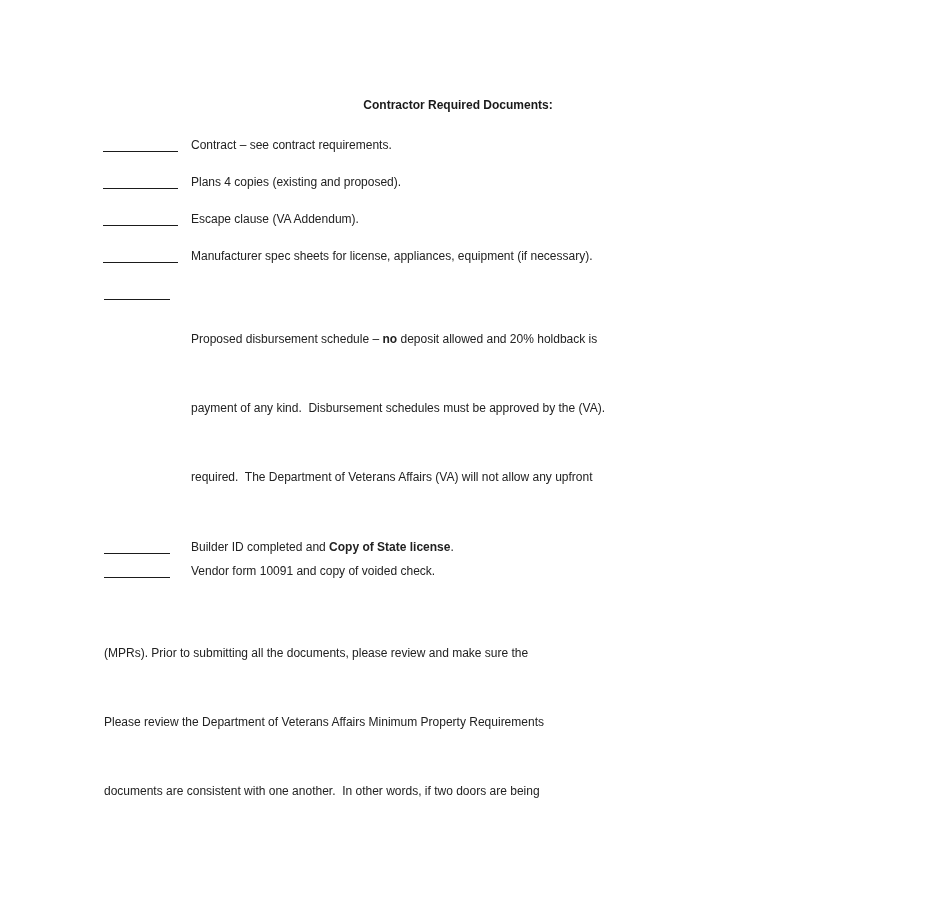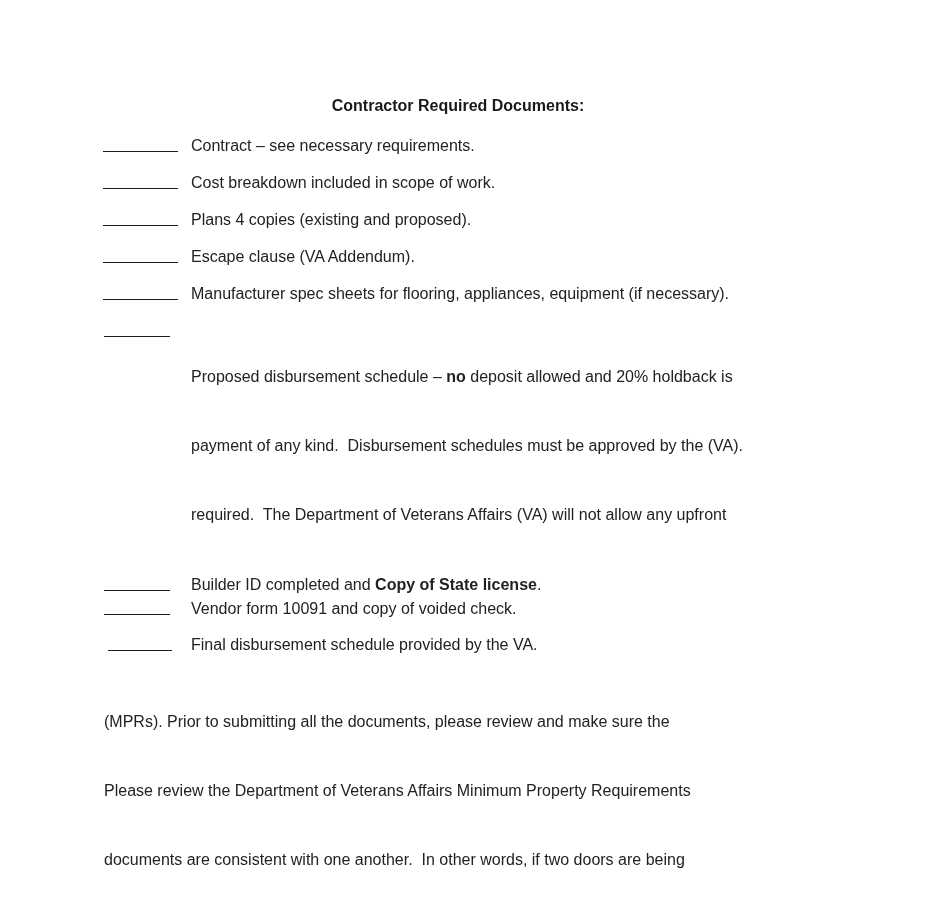--- a/index.html
+++ b/index.html
@@ -3,21 +3,21 @@
 <meta charset="utf-8">
 <style>
   html, body { margin: 0; padding: 0; background: #ffffff; }
   .page {
     position: relative;
     width: 916px;
     height: 901px;
     background: #ffffff;
     color: #222222;
     font-family: "Liberation Sans", sans-serif;
-    font-size: 16px;
+    font-size: 12px;
     line-height: 23px;
     overflow: hidden;
     box-sizing: border-box;
   }
   .doc-title {
     padding-top: 94px;
     text-align: center;
     font-weight: bold;
     color: #1a1a1a;
     white-space: pre-wrap;
@@ -46,50 +46,44 @@
 <div class="page">
 
   <div class="doc-title">Contractor Required Documents:</div>
 
   <div class="checklist">
 
     <div class="row">
       <div class="blank-cell">
           <div class="blank-line"></div>
         </div>
-      <div class="row-text">Contract – see necessary requirements.</div>
+      <div class="row-text">Contract – see contract requirements.</div>
     </div>
 
-    <div class="row">
-      <div class="blank-cell">
-          <div class="blank-line"></div>
-        </div>
-      <div class="row-text">Cost breakdown included in scope of work.</div>
-    </div>
 
 
     <div class="row">
       <div class="blank-cell">
           <div class="blank-line"></div>
         </div>
       <div class="row-text">Plans 4 copies (existing and proposed).</div>
     </div>
 
     <div class="row">
       <div class="blank-cell">
           <div class="blank-line"></div>
         </div>
       <div class="row-text">Escape clause (VA Addendum).</div>
     </div>
 
     <div class="row">
       <div class="blank-cell">
           <div class="blank-line"></div>
         </div>
-      <div class="row-text">Manufacturer spec sheets for flooring, appliances, equipment (if necessary).</div>
+      <div class="row-text">Manufacturer spec sheets for license, appliances, equipment (if necessary).</div>
     </div>
 
     <div class="row tight">
       <div class="blank-cell">
           <div class="blank-line short"></div>
         </div>
       <div class="row-text">
         <div><span>Proposed disbursement schedule – </span><span class="b">no</span><span> deposit allowed and 20% holdback is</span></div>
         <div>payment of any kind.  Disbursement schedules must be approved by the (VA).</div>
         <div>required.  The Department of Veterans Affairs (VA) will not allow any upfront</div>
@@ -103,26 +97,20 @@
       <div class="row-text"><span>Builder ID completed and </span><span class="b">Copy of State license</span><span>.</span></div>
     </div>
 
     <div class="row pre-final">
       <div class="blank-cell">
           <div class="blank-line short"></div>
         </div>
       <div class="row-text">Vendor form 10091 and copy of voided check.</div>
     </div>
 
-    <div class="row last">
-      <div class="blank-cell">
-          <div class="blank-line final"></div>
-        </div>
-      <div class="row-text">Final disbursement schedule provided by the VA.</div>
-    </div>
 
   </div>
 
   <div class="para review-para">
     <div>(MPRs). Prior to submitting all the documents, please review and make sure the</div>
     <div>Please review the Department of Veterans Affairs Minimum Property Requirements</div>
     <div>documents are consistent with one another.  In other words, if two doors are being</div>
     
   </div>
 

